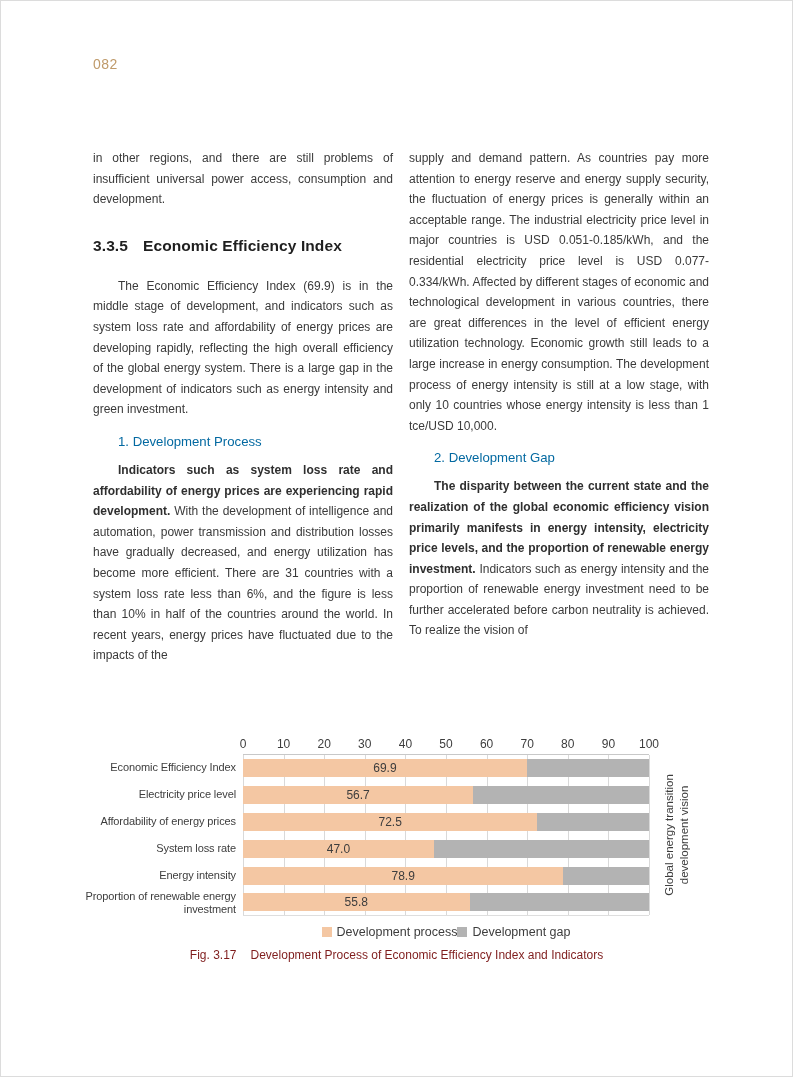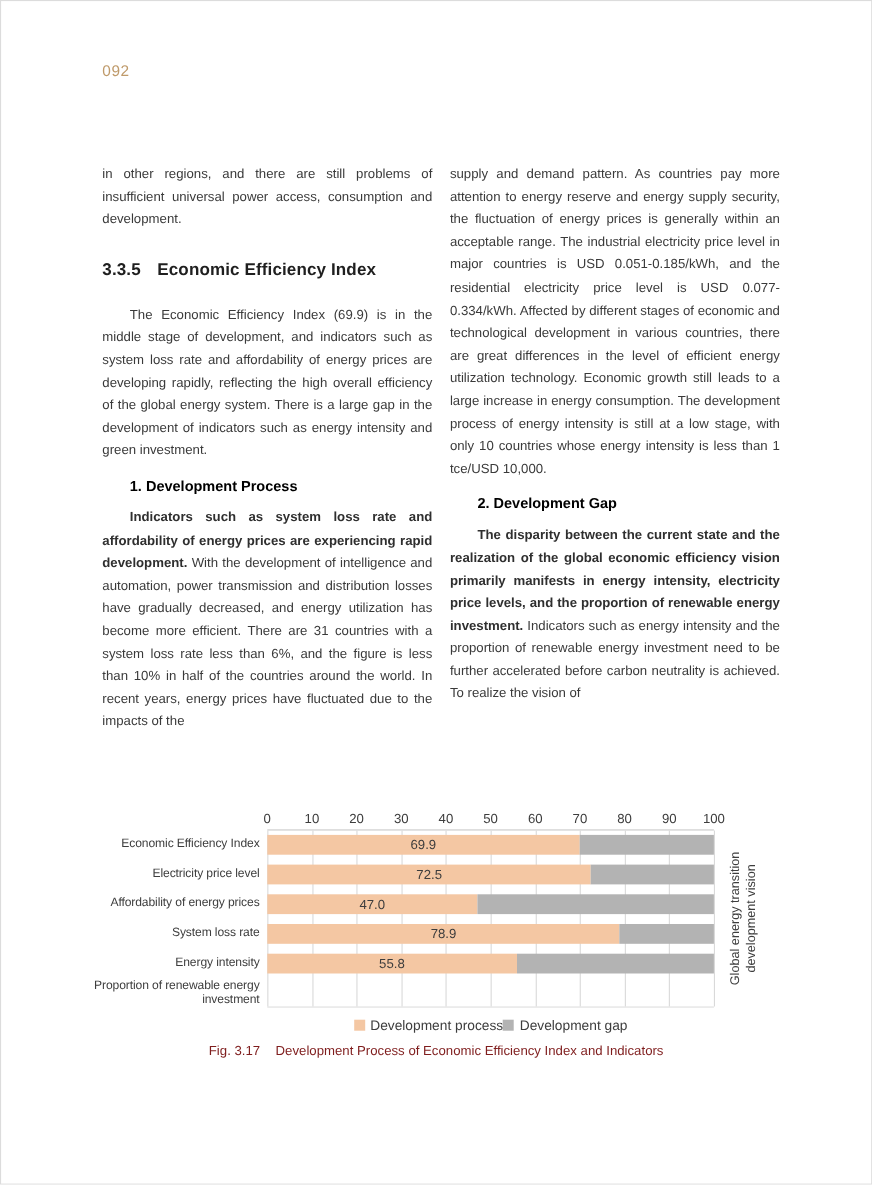--- a/index.html
+++ b/index.html
@@ -33,21 +33,21 @@
   .body-text.no-indent{text-indent:0;}
   .lead-bold{font-weight:bold;color:#2f2f2f;}
   .section-heading{
     margin:27px 0 21px 0;
     font-size:15.5px;font-weight:600;color:#1f1f1f;
     letter-spacing:0.1px;
   }
   .section-heading .section-title{margin-left:15px;}
   .sub-heading{
     margin:14px 0 11px 0;
-    font-size:13.2px;font-weight:bold;color:#000000;
+    font-size:13.2px;font-weight:normal;color:#0369a1;
     text-indent:25px;
   }
   
   .chart{position:absolute;left:82px;top:733px;width:625px;}
   .chart-grid{display:flex;align-items:flex-start;}
   .labels-col{
     width:160px;box-sizing:border-box;
     padding:20px 7px 0 0;
     font-size:11px;letter-spacing:-0.1px;color:#3d3d3d;text-align:right;
   }
@@ -83,21 +83,21 @@
     position:absolute;left:0;top:947px;width:100%;
     text-align:center;font-size:12px;color:#7f1d1d;
   }
   .caption .fig-label{margin-right:14px;}
 </style>
 </head>
 <body>
 
 <div class="page">
 
-  <div class="page-number">092</div>
+  <div class="page-number">082</div>
 
   <div class="columns">
     <div class="col">
       <p class="body-text no-indent">in other regions, and there are still problems of insufficient universal power access, consumption and development.</p>
       <h2 class="section-heading"><span>3.3.5</span><span class="section-title">Economic Efficiency Index</span></h2>
       <p class="body-text">The Economic Efficiency Index (69.9) is in the middle stage of development, and indicators such as system loss rate and affordability of energy prices are developing rapidly, reflecting the high overall efficiency of the global energy system. There is a large gap in the development of indicators such as energy intensity and green investment.</p>
       <h3 class="sub-heading">1. Development Process</h3>
       <p class="body-text"><span class="lead-bold">Indicators such as system loss rate and affordability of energy prices are experiencing rapid development.</span><span> With the development of intelligence and automation, power transmission and distribution losses have gradually decreased, and energy utilization has become more efficient. There are 31 countries with a system loss rate less than 6%, and the figure is less than 10% in half of the countries around the world. In recent years, energy prices have fluctuated due to the impacts of the</span></p>
     </div>
     <div class="col">
@@ -146,20 +146,28 @@
             <div class="bar-row">
               <div class="bar">
                 <div class="seg-process" style="width: 69.9%; background: rgb(244, 199, 163);">
                   <span>69.9</span>
                 </div>
                 <div class="seg-gap" style="width: 30.1%; background: rgb(179, 179, 179);"></div>
               </div>
             </div>
             <div class="bar-row">
               <div class="bar">
+                <div class="seg-process" style="width: 56.7%; background: rgb(244, 199, 163);">
+                  <span>56.7</span>
+                </div>
+                <div class="seg-gap" style="width: 43.3%; background: rgb(179, 179, 179);"></div>
+              </div>
+            </div>
+            <div class="bar-row">
+              <div class="bar">
                 <div class="seg-process" style="width: 72.5%; background: rgb(244, 199, 163);">
                   <span>72.5</span>
                 </div>
                 <div class="seg-gap" style="width: 27.5%; background: rgb(179, 179, 179);"></div>
               </div>
             </div>
             <div class="bar-row">
               <div class="bar">
                 <div class="seg-process" style="width: 47%; background: rgb(244, 199, 163);">
                   <span>47.0</span>

